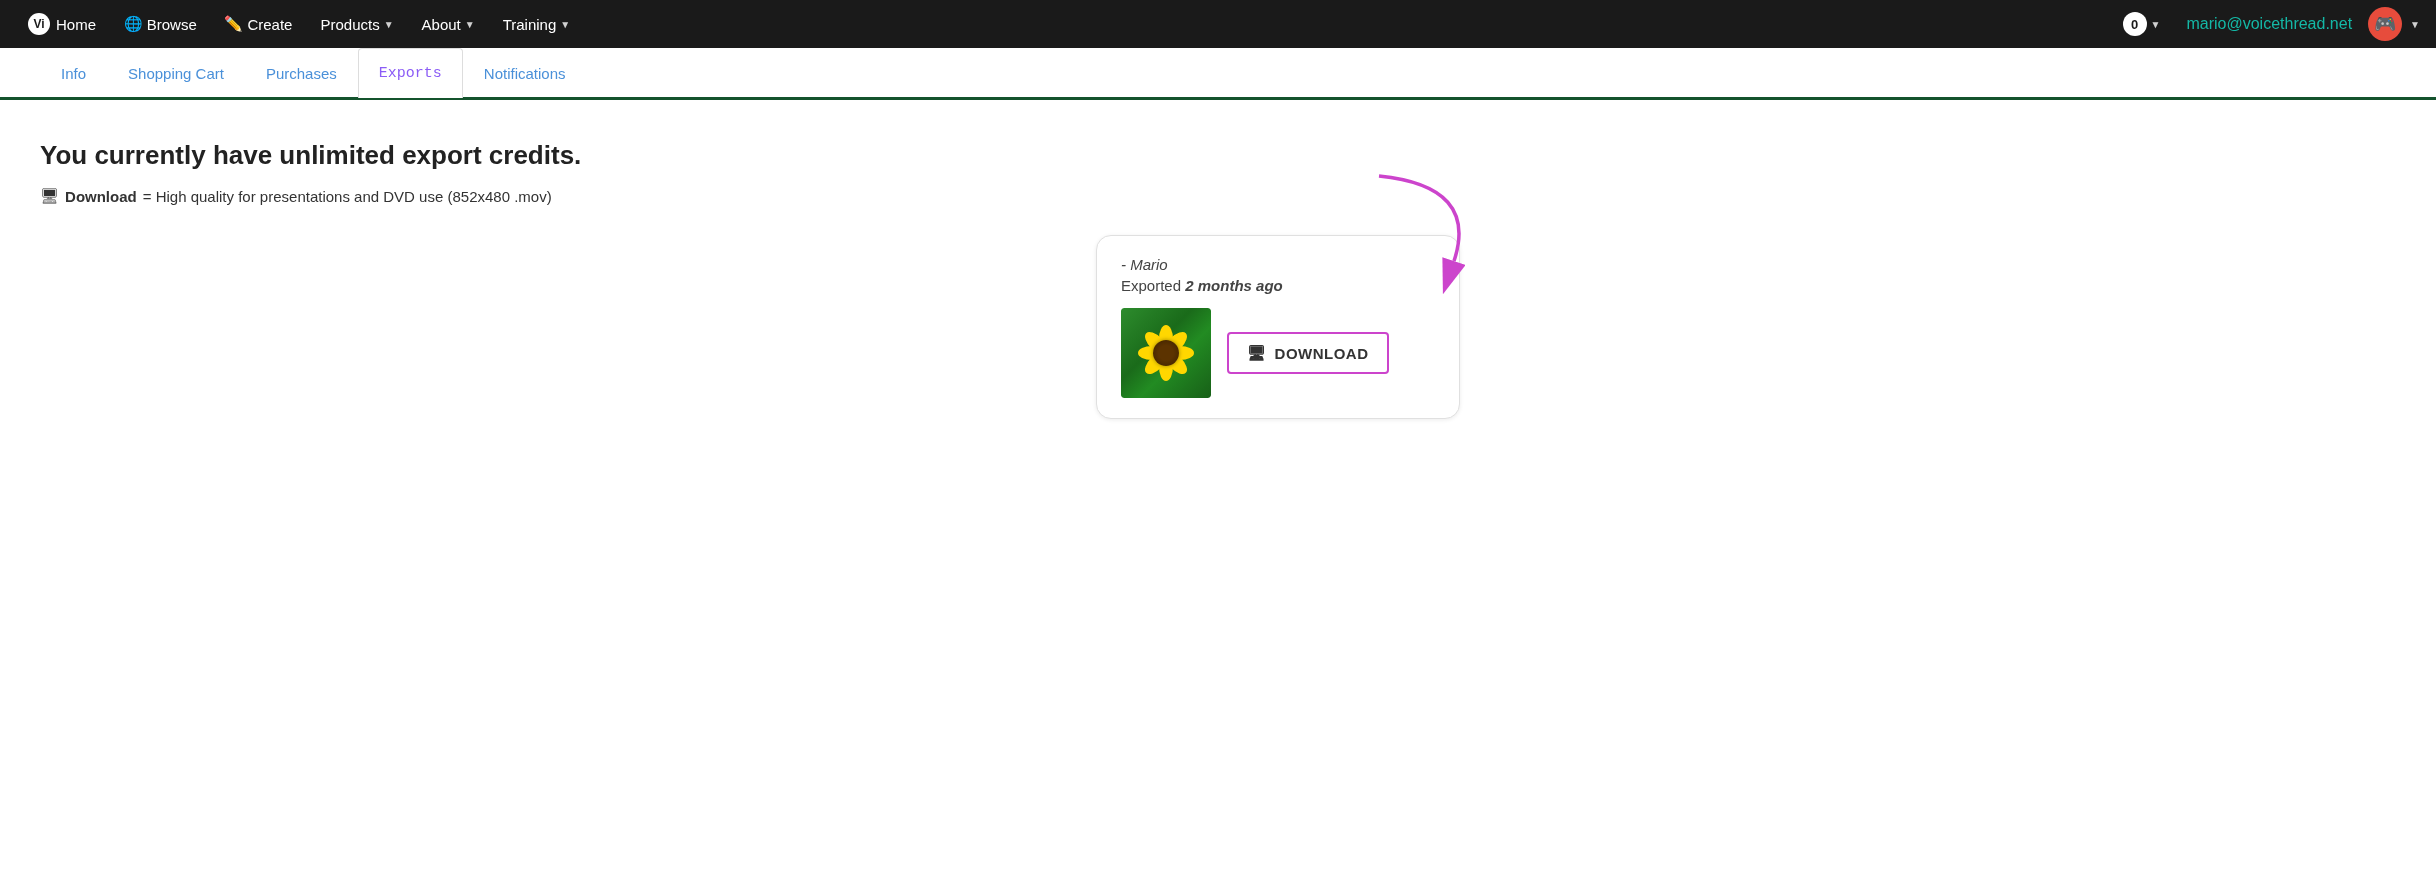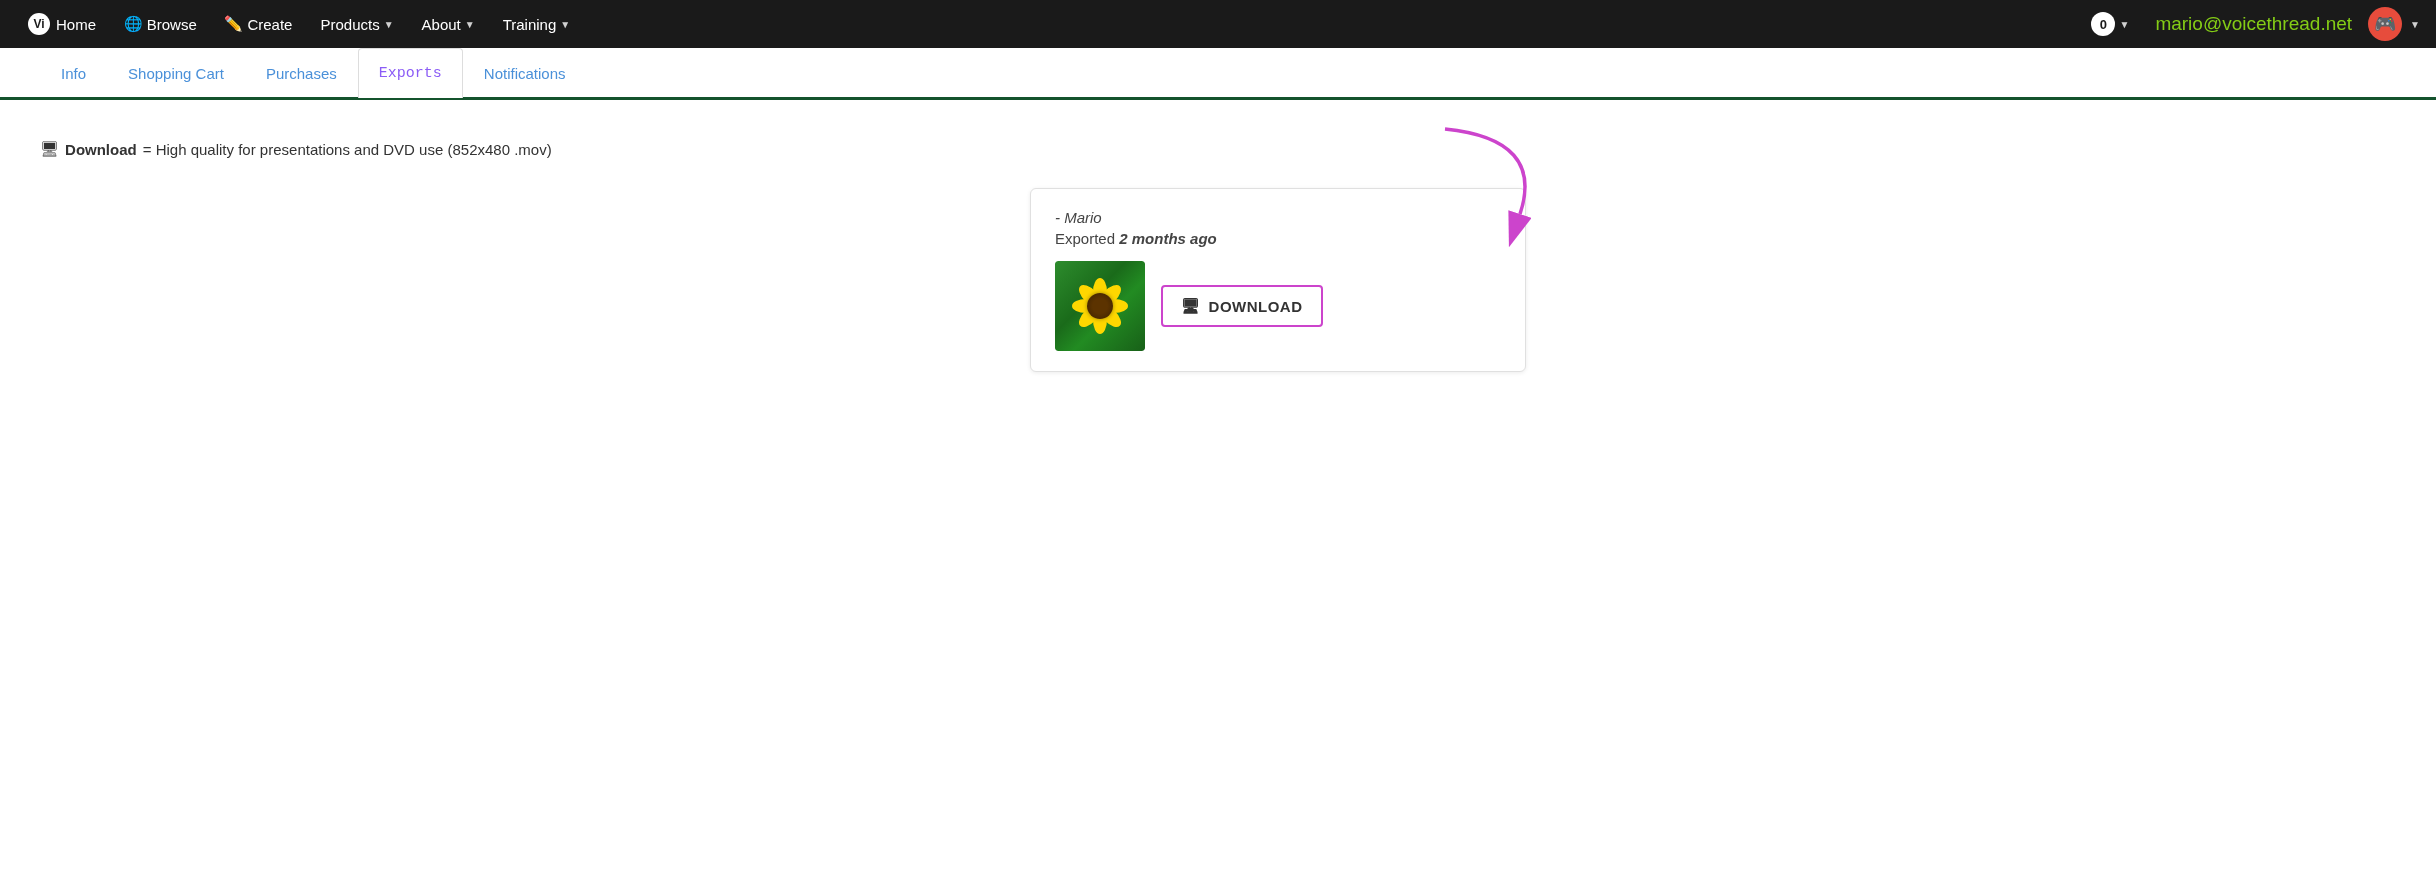--- a/index.html
+++ b/index.html
@@ -75,22 +75,22 @@
       background: #fff;
       border-radius: 50%;
       display: flex;
       align-items: center;
       justify-content: center;
       color: #1a1a1a;
       font-weight: bold;
       font-size: 13px;
     }
     .user-email {
-      color: #84cc16;
-      font-size: 19px;
+      color: #14b8a6;
+      font-size: 16px;
       padding: 0 8px;
     }
     .avatar {
       width: 34px;
       height: 34px;
       border-radius: 50%;
       overflow: hidden;
       cursor: pointer;
       background: #e74c3c;
       display: flex;
@@ -151,23 +151,23 @@
 
     
     .export-card-wrapper {
       display: flex;
       justify-content: center;
       margin-left: 120px;
     }
     .export-card {
       background: #fff;
       border: 1px solid #e0e0e0;
-      border-radius: 6px;
+      border-radius: 15px;
       padding: 20px 24px;
-      width: 496px;
+      width: 364px;
       box-shadow: 0 1px 4px rgba(0,0,0,0.08);
       position: relative;
     }
     .card-user {
       font-size: 15px;
       color: #444;
       margin-bottom: 4px;
       font-style: italic;
     }
     .card-exported {
@@ -262,20 +262,21 @@
   </a>
   <a class="tab active">
     <span>Exports</span>
   </a>
   <a class="tab">
     <span>Notifications</span>
   </a>
 </div>
 
 <div class="main-content">
+  <h1 class="main-title">You currently have unlimited export credits.</h1>
   <p class="export-description">
     <span>🖥</span>
     <strong>Download</strong>
     <span> = High quality for presentations and DVD use (852x480 .mov)</span>
   </p>
 
   <div class="export-card-wrapper">
     <div class="export-card" style="position:relative;">
 
       <svg style="position:absolute; top:-70px; right:-30px; width:130px; height:110px; pointer-events:none; overflow:visible;">

